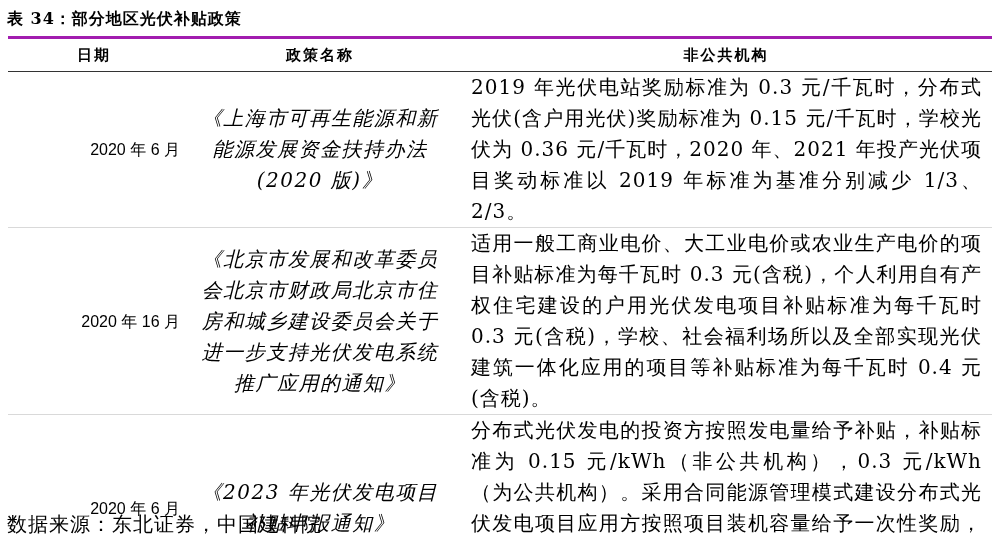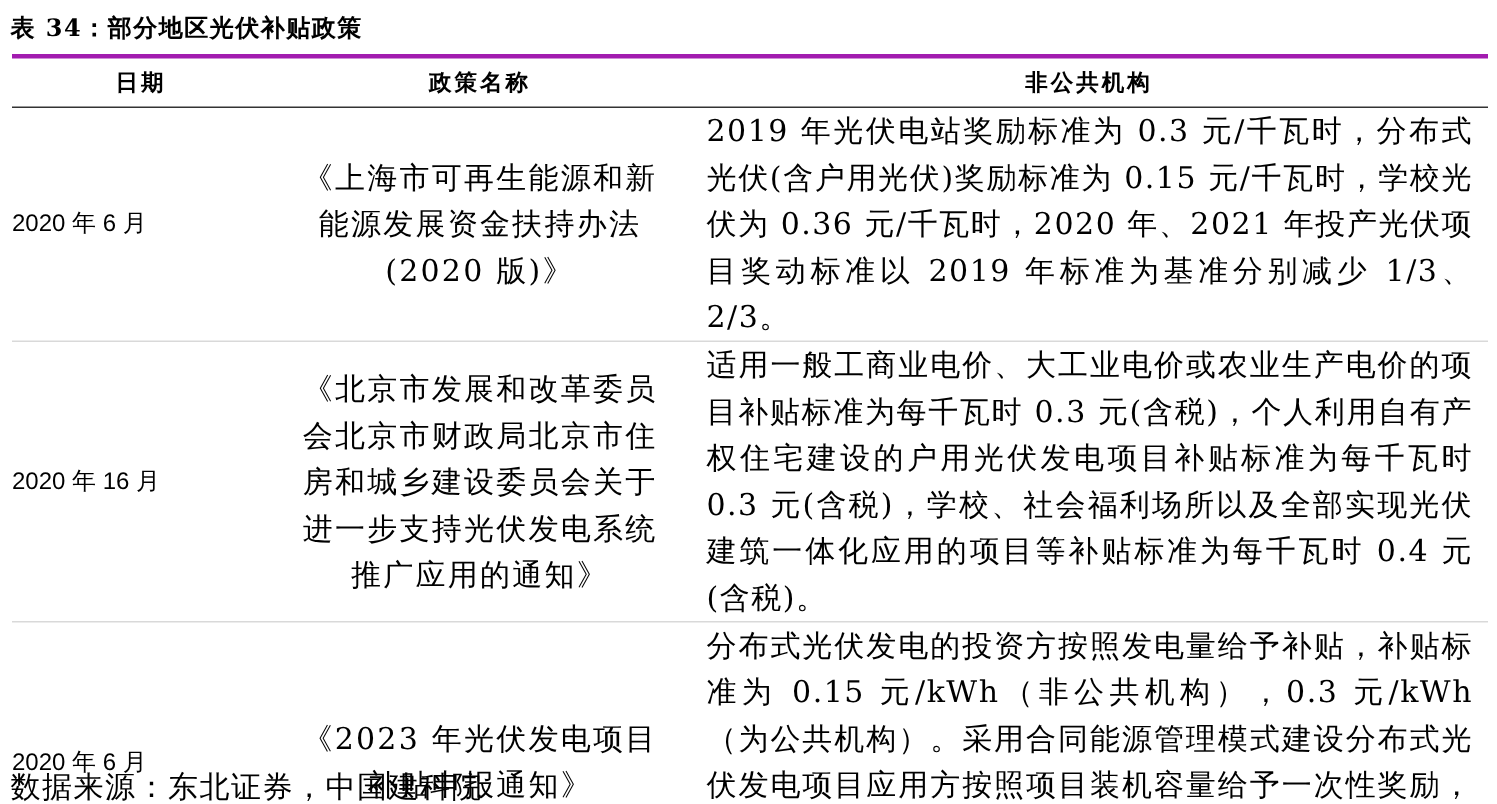--- a/index.html
+++ b/index.html
@@ -51,28 +51,29 @@
     table.policy td {
       vertical-align: middle;
       padding: 0;
       font-size: 20px;
       line-height: 31px;
     }
     table.policy tr.row + tr.row td {
       border-top: 1.5px solid #d9d9d9;
     }
     td.date {
-      text-align: left;
+      text-align: right;
       font-family: "Liberation Sans", sans-serif;
       font-size: 16px !important;
     }
     td.name {
       text-align: center;
       padding: 0 18px !important;
       letter-spacing: 1.5px;
+      font-style: italic;
     }
     td.content {
       padding: 0 10px 0 11px !important;
       text-align: justify;
       letter-spacing: 1px;
     }
     tr.r1 td { height: 126px; }
     tr.r2 td { height: 155px; }
     tr.r3 td { height: 155px; }
     .source {

